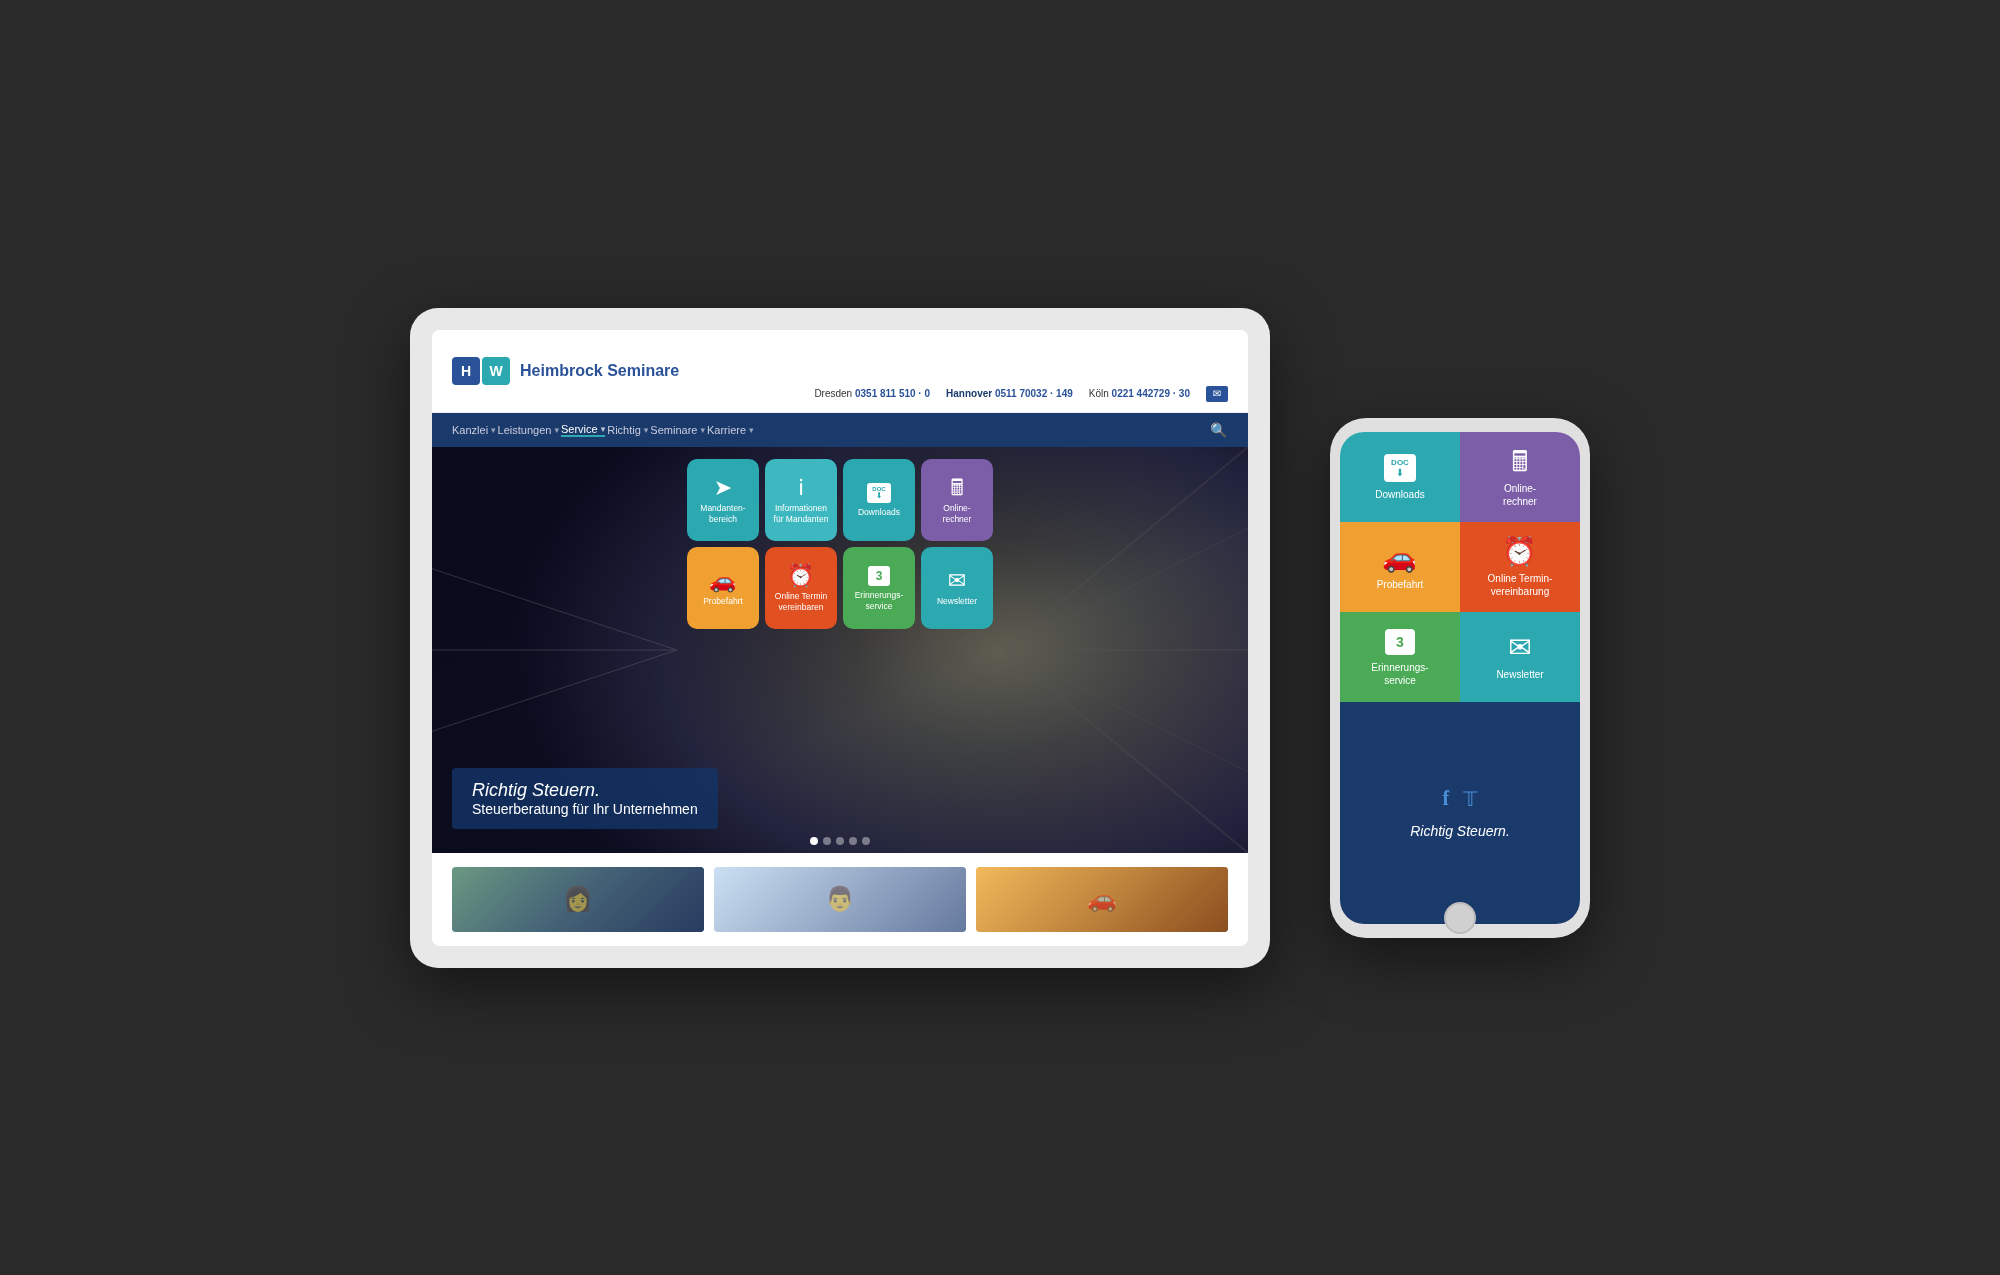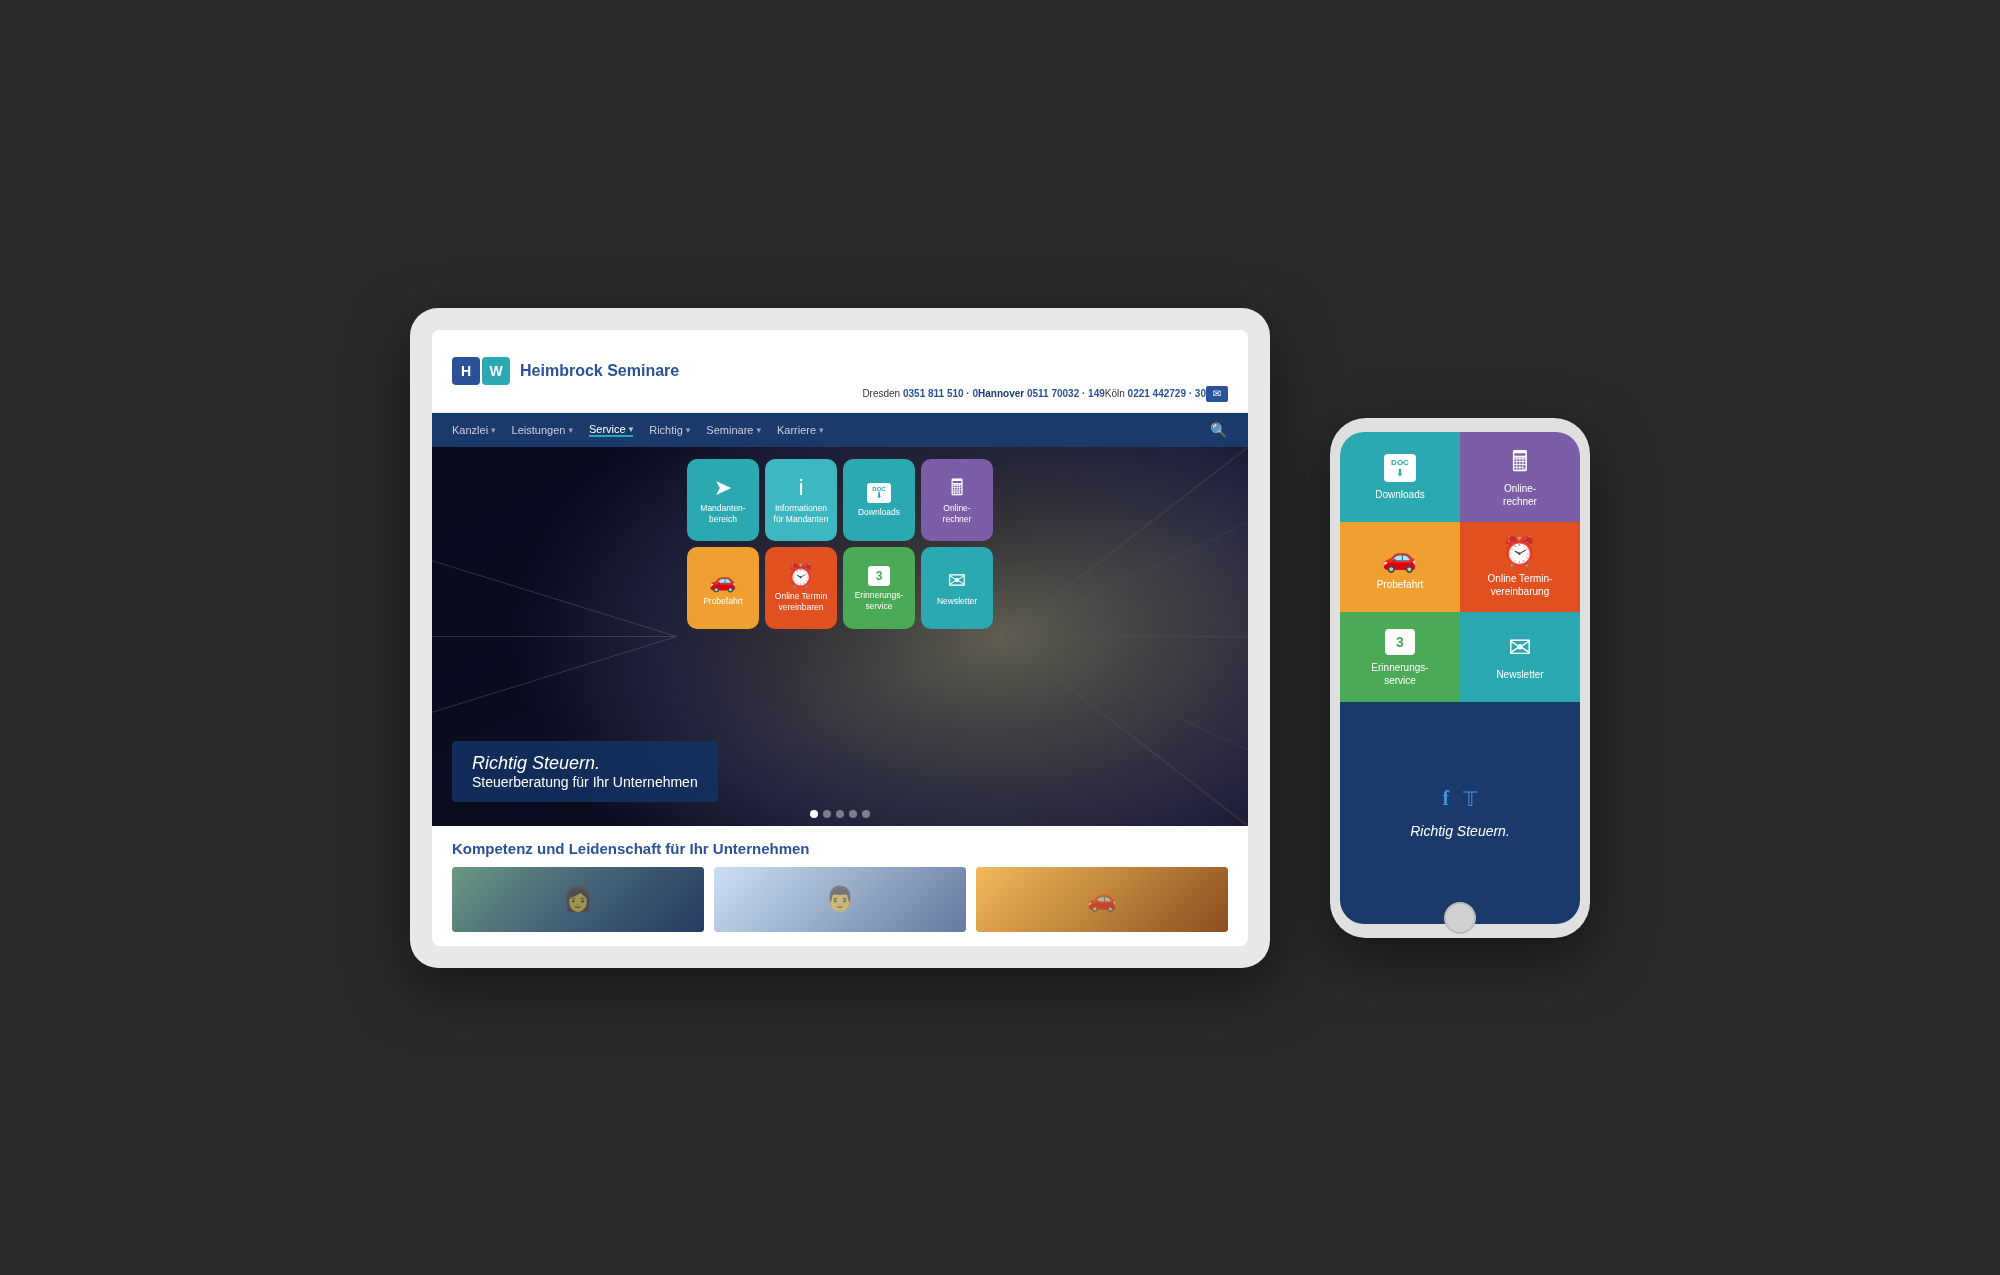--- a/index.html
+++ b/index.html
@@ -94,20 +94,21 @@
 
     .logo-text {
       font-size: 16px;
       font-weight: bold;
       color: #2a5298;
     }
 
     .contact-info {
       display: flex;
       align-items: center;
+      gap: 16px;
       font-size: 10px;
       color: #555;
       margin-top: 46px;
     }
 
     .contact-info .city {
       color: #333;
       font-weight: normal;
     }
 
@@ -126,21 +127,21 @@
       align-items: center;
       justify-content: center;
     }
 
     
     .site-nav {
       background: #1a3a6b;
       padding: 0 20px;
       display: flex;
       align-items: center;
-      gap: 16px;
+      gap: 2px;
       height: 34px;
       flex-shrink: 0;
     }
 
     .nav-item {
       color: #ccd;
       font-size: 11px;
       display: flex;
       align-items: center;
       gap: 3px;
@@ -556,21 +557,20 @@
         <div class="hero-dots">
           <div class="hero-dot active"></div>
           <div class="hero-dot"></div>
           <div class="hero-dot"></div>
           <div class="hero-dot"></div>
           <div class="hero-dot"></div>
         </div>
       </div>
 
       <div class="lower-content">
-        <div class="section-title">Kompetenz und Leidenschaft für Ihr Unternehmen</div>
         <div class="photo-row">
           <div class="photo-thumb photo-thumb-1">
             <div style="width:100%;height:100%;background:linear-gradient(135deg,rgba(100,140,120,0.8),rgba(40,60,100,0.9));display:flex;align-items:center;justify-content:center;">
               <span style="color:#fff;font-size:24px;opacity:0.5">👩</span>
             </div>
           </div>
           <div class="photo-thumb photo-thumb-2">
             <div style="width:100%;height:100%;background:linear-gradient(135deg,rgba(200,220,240,0.8),rgba(100,120,160,0.9));display:flex;align-items:center;justify-content:center;">
               <span style="color:#fff;font-size:24px;opacity:0.5">👨</span>
             </div>

